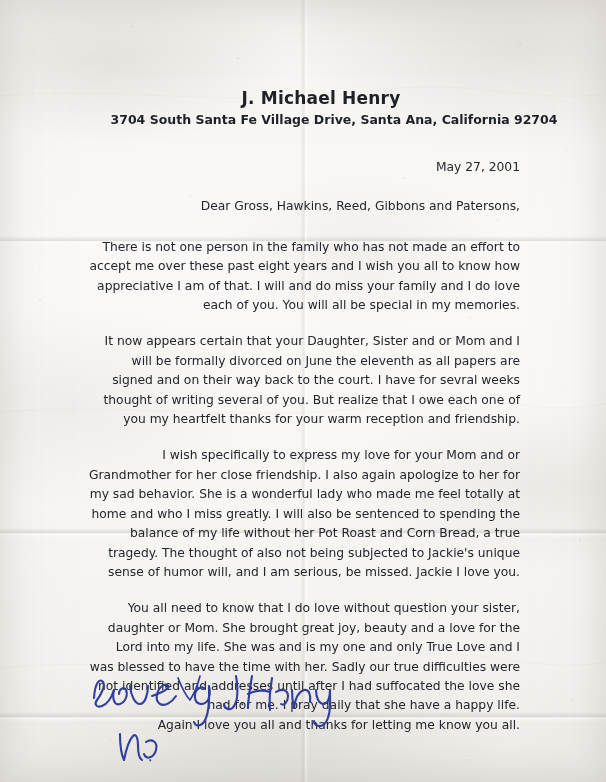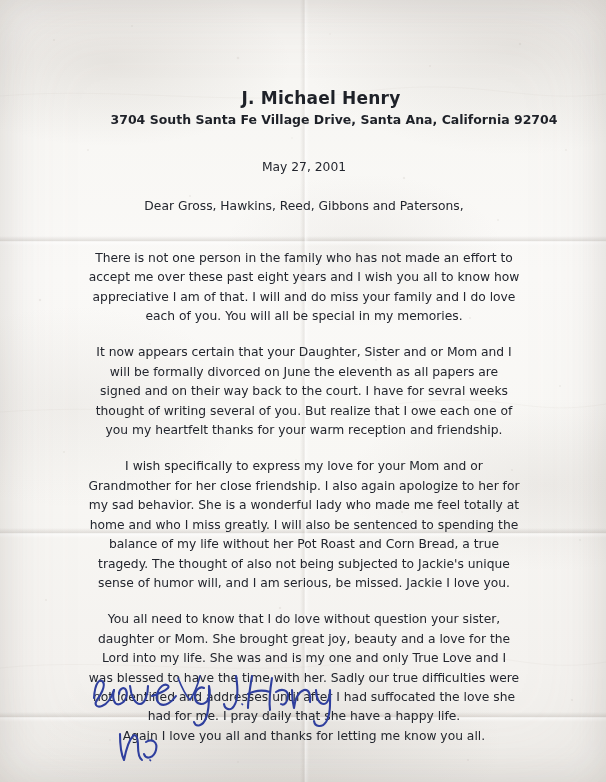--- a/index.html
+++ b/index.html
@@ -103,25 +103,25 @@
     position: absolute;
     left: 88px;
     top: 158px;
     width: 432px;
     font-size: 12.3px;
     line-height: 19.4px;
     color: #23262e;
   }
   .para {
     margin: 0 0 17px 0;
-    text-align: center;
+    text-align: right;
   }
   .para.tight { margin-bottom: 0; }
   #date-line { margin-bottom: 20px; }
-  #salutation { margin-bottom: 32px; }
+  #salutation { margin-bottom: 21px; }
 
   
   #signature {
     position: absolute;
     left: 86px;
     top: 668px;
     width: 260px;
     height: 100px;
   }
   #signature svg { display: block; }

